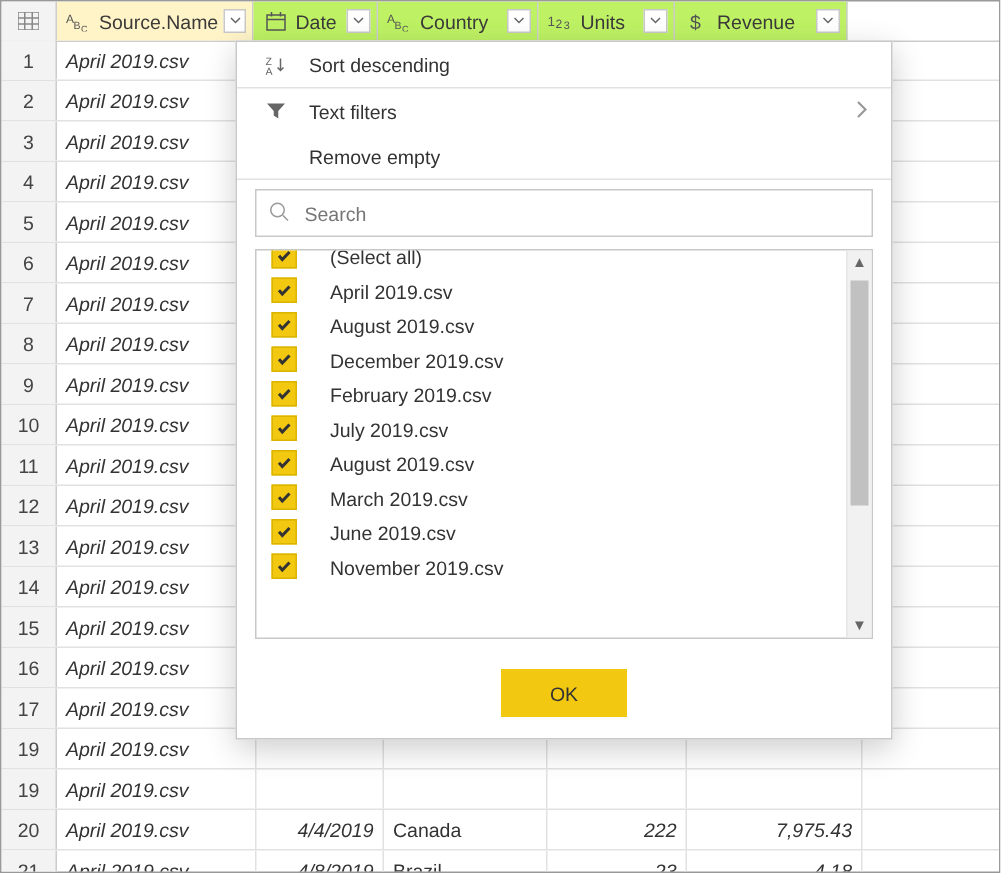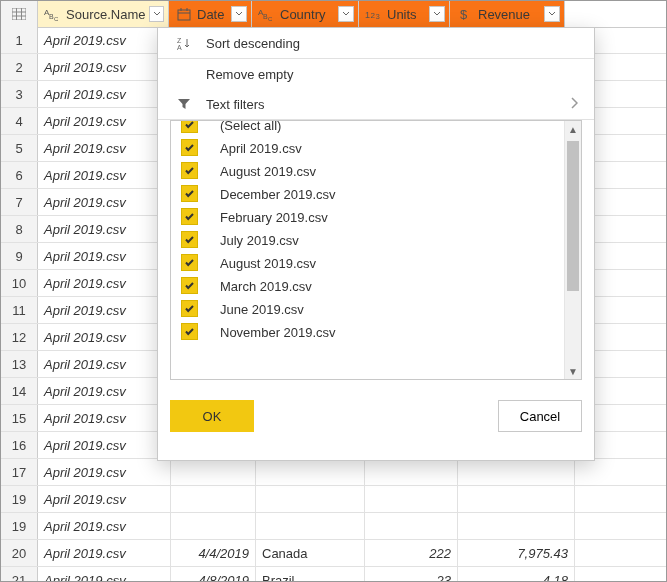--- a/index.html
+++ b/index.html
@@ -1,20 +1,20 @@
 <!DOCTYPE html>
 <html><head>
 <meta charset="utf-8">
 <style>
 html,body{margin:0;padding:0;font-family:"Segoe UI",Arial,sans-serif;font-size:13px;color:#333;background:#fff}
 .wrap{width:667px;height:582px;border:1px solid #999;box-sizing:border-box;position:relative;overflow:hidden}
 
 .hdr{display:flex;height:26px;border-bottom:1px solid #ccc}
 .rowcol{width:36px;border-right:1px solid #ccc;background:#f3f3f3;display:flex;align-items:center;justify-content:center}
-.col{display:flex;align-items:center;padding:0 4px 0 6px;border-right:1px solid #ccc;background:#f97316;gap:4px}
+.col{display:flex;align-items:center;padding:0 4px 0 6px;border-right:1px solid #ccc;background:#bef264;gap:4px}
 .col.active{background:#fff3c8}
 .col-label{white-space:nowrap;color:#3b3a39}
 .col .chev{margin-left:auto}
 .type-ico{width:18px;height:16px;display:flex;align-items:center;justify-content:center}
 .type-ico svg{display:block}
 .chev{width:14px;height:14px;border:1px solid #c8c8c8;background:#fff;display:flex;align-items:center;justify-content:center}
 .chev svg{display:block}
 
 .rows{position:absolute;top:26px;left:0;right:0;bottom:0}
 .row{display:flex;height:26px;border-bottom:1px solid #e1e1e1}
@@ -32,21 +32,21 @@
 .list-wrap{margin:0 12px 10px;border:1px solid #c8c8c8;height:258px;position:relative;display:flex}
 .list{flex:1;overflow:hidden;padding:0 0 4px}
 .opt{display:flex;align-items:flex-end;gap:22px;height:23px;padding:0 10px}
 .opt.cut{margin-top:-11px}
 .cb{width:15px;height:15px;background:#f2c811;border:1px solid #d9b400;display:flex;align-items:center;justify-content:center}
 .cb svg{display:block}
 .sb{width:16px;background:#f1f1f1;position:relative;border-left:1px solid #e5e5e5}
 .sb .arr{position:absolute;left:0;right:0;height:16px;display:flex;align-items:center;justify-content:center;color:#666;font-size:10px}
 .sb .arr.top{top:0}.sb .arr.bot{bottom:0}
 .sb .thumb{position:absolute;left:2px;right:2px;top:20px;height:150px;background:#c1c1c1}
-.btns{display:flex;justify-content:space-between;gap:10px;padding:10px 12px 28px}
+.btns{display:flex;justify-content:center;gap:10px;padding:10px 12px 14px}
 .btn{min-width:84px;height:32px;display:flex;align-items:center;justify-content:center;border:1px solid #c8c8c8;background:#fff;cursor:pointer;font:inherit}
 .btn.ok{background:#f2c811;border-color:#f2c811;color:#333}
 </style>
 </head>
 <body>
 
 <div class="wrap">
 
   <div class="hdr">
     <div class="rowcol">
@@ -314,36 +314,43 @@
       <span class="mi">
           <svg width="14" height="14" viewBox="0 0 14 14">
             <text x="0" y="7" font-size="7" fill="#666">Z</text>
             <text x="0" y="14" font-size="7" fill="#666">A</text>
             <path d="M10 3 v8 M8 9 l2 2 l2 -2" stroke="#666" fill="none"></path>
           </svg>
         </span>
       <span>Sort descending</span>
     </div>
     <div class="sep"></div>
-    <div class="menu-row">
-      <span class="mi"></span>
-      <span>Remove empty</span>
-    </div>
     <div class="menu-row filters">
       <span class="mi">
           <svg width="14" height="14" viewBox="0 0 14 14">
             <path d="M1 2 h12 l-4.5 5 v5 l-3 -2 v-3 z" fill="#666"></path>
           </svg>
         </span>
       <span>Text filters</span>
       <span class="arrow"><svg width="8" height="12" viewBox="0 0 8 12">
             <path d="M2 1 l5 5 l-5 5" stroke="#999" fill="none" stroke-width="1.5"></path>
           </svg></span>
     </div>
+    <div class="menu-row">
+      <span class="mi"></span>
+      <span>Remove empty</span>
+    </div>
     <div class="sep"></div>
+    <div class="search">
+      <span><svg width="14" height="14" viewBox="0 0 14 14">
+            <circle cx="6" cy="6" r="4.5" stroke="#999" fill="none"></circle>
+            <line x1="9.5" y1="9.5" x2="13" y2="13" stroke="#999"></line>
+          </svg></span>
+      <input placeholder="Search" style="">
+    </div>
     <div class="list-wrap">
       <div class="list" id="opts">
           <div class="opt cut">
             <span class="cb">
               <svg width="11" height="11" viewBox="0 0 11 11">
                 <path d="M2 5.5 l2.2 2.5 L9 3" stroke="#333" stroke-width="2" fill="none"></path>
               </svg>
             </span>
             <span>(Select all)</span>
           </div>
@@ -421,16 +428,15 @@
           </div>
         </div>
       <div class="sb">
         <div class="arr top">▲</div>
         <div class="thumb"></div>
         <div class="arr bot">▼</div>
       </div>
     </div>
     <div class="btns">
       <button class="btn ok">OK</button>
-      <button class="btn">Cancel</button>
     </div>
   </div>
 </div>
 
 </body></html>

